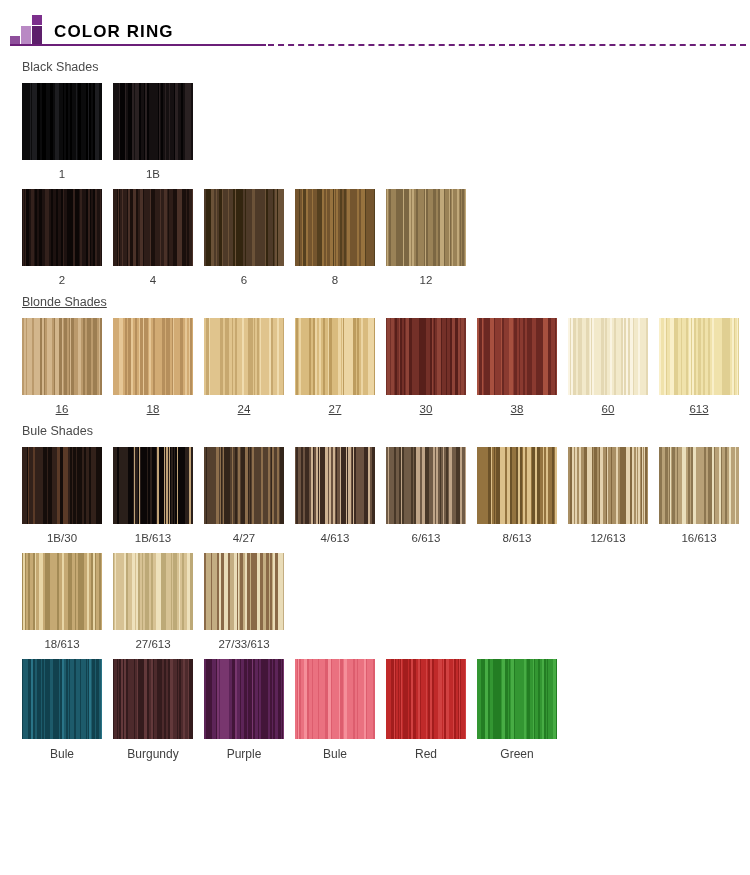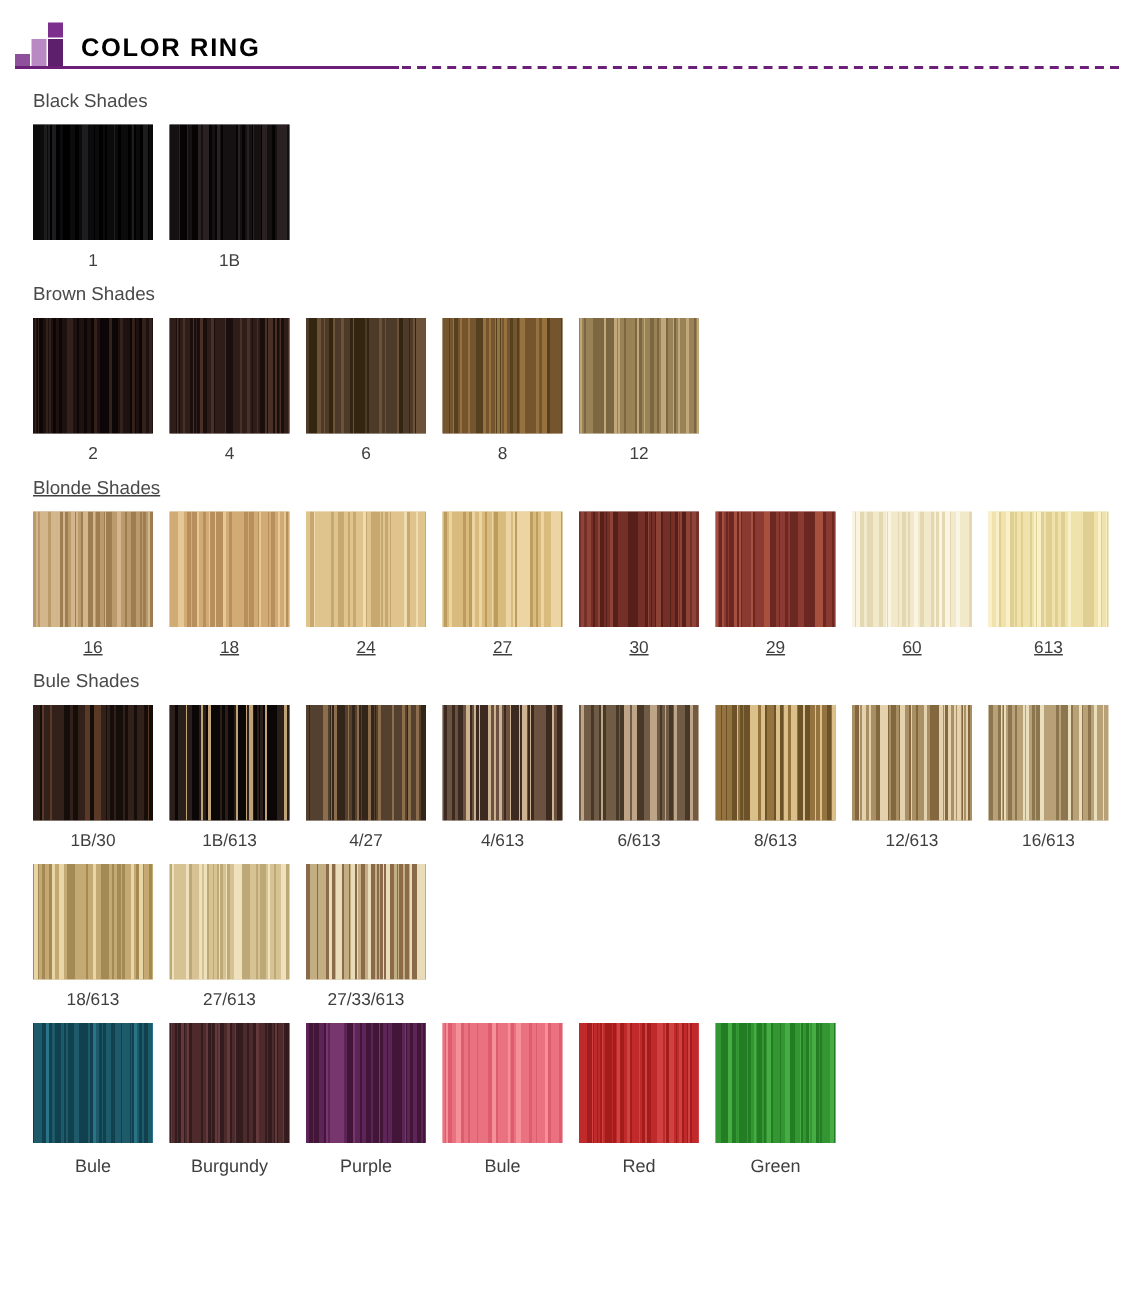--- a/index.html
+++ b/index.html
@@ -152,21 +152,20 @@
         </div>
         <div class="swatch-cell">
           <div class="swatch-chip" style="background: rgb(21, 16, 17);">
             <div class="strands" style="background-image: linear-gradient(90deg, rgb(21, 16, 17) 0%, rgb(21, 16, 17) 1.53%, rgb(21, 16, 17) 1.53%, rgb(21, 16, 17) 3.22%, rgb(21, 16, 17) 3.22%, rgb(21, 16, 17) 5.21%, rgb(21, 16, 17) 5.21%, rgb(21, 16, 17) 7.63%, rgb(42, 33, 34) 7.63%, rgb(42, 33, 34) 9.15%, rgb(5, 3, 4) 9.15%, rgb(5, 3, 4) 11.73%, rgb(5, 3, 4) 11.73%, rgb(5, 3, 4) 12.71%, rgb(5, 3, 4) 12.71%, rgb(5, 3, 4) 14.61%, rgb(42, 33, 34) 14.61%, rgb(42, 33, 34) 15.15%, rgb(42, 33, 34) 15.15%, rgb(42, 33, 34) 15.83%, rgb(21, 16, 17) 15.83%, rgb(21, 16, 17) 16.94%, rgb(21, 16, 17) 16.94%, rgb(21, 16, 17) 18.88%, rgb(5, 3, 4) 18.88%, rgb(5, 3, 4) 21.25%, rgb(5, 3, 4) 21.25%, rgb(5, 3, 4) 23.84%, rgb(42, 33, 34) 23.84%, rgb(42, 33, 34) 26.31%, rgb(21, 16, 17) 26.31%, rgb(21, 16, 17) 28.03%, rgb(42, 33, 34) 28.03%, rgb(42, 33, 34) 30.07%, rgb(42, 33, 34) 30.07%, rgb(42, 33, 34) 33.03%, rgb(5, 3, 4) 33.03%, rgb(5, 3, 4) 35.23%, rgb(21, 16, 17) 35.23%, rgb(21, 16, 17) 38.13%, rgb(5, 3, 4) 38.13%, rgb(5, 3, 4) 39.83%, rgb(42, 33, 34) 39.83%, rgb(42, 33, 34) 41.92%, rgb(21, 16, 17) 41.92%, rgb(21, 16, 17) 42.77%, rgb(5, 3, 4) 42.77%, rgb(5, 3, 4) 44.91%, rgb(21, 16, 17) 44.91%, rgb(21, 16, 17) 47.15%, rgb(21, 16, 17) 47.15%, rgb(21, 16, 17) 49.11%, rgb(21, 16, 17) 49.11%, rgb(21, 16, 17) 51.67%, rgb(21, 16, 17) 51.67%, rgb(21, 16, 17) 52.59%, rgb(21, 16, 17) 52.59%, rgb(21, 16, 17) 54.47%, rgb(21, 16, 17) 54.47%, rgb(21, 16, 17) 55.7%, rgb(5, 3, 4) 55.7%, rgb(5, 3, 4) 57.3%, rgb(42, 33, 34) 57.3%, rgb(42, 33, 34) 58.79%, rgb(21, 16, 17) 58.79%, rgb(21, 16, 17) 60.39%, rgb(5, 3, 4) 60.39%, rgb(5, 3, 4) 62.93%, rgb(21, 16, 17) 62.93%, rgb(21, 16, 17) 64.59%, rgb(42, 33, 34) 64.59%, rgb(42, 33, 34) 66.54%, rgb(21, 16, 17) 66.54%, rgb(21, 16, 17) 68.55%, rgb(5, 3, 4) 68.55%, rgb(5, 3, 4) 69.19%, rgb(21, 16, 17) 69.19%, rgb(21, 16, 17) 69.74%, rgb(42, 33, 34) 69.74%, rgb(42, 33, 34) 70.63%, rgb(21, 16, 17) 70.63%, rgb(21, 16, 17) 72.54%, rgb(21, 16, 17) 72.54%, rgb(21, 16, 17) 73.38%, rgb(21, 16, 17) 73.38%, rgb(21, 16, 17) 76.01%, rgb(5, 3, 4) 76.01%, rgb(5, 3, 4) 77.15%, rgb(42, 33, 34) 77.15%, rgb(42, 33, 34) 78.27%, rgb(42, 33, 34) 78.27%, rgb(42, 33, 34) 81.17%, rgb(21, 16, 17) 81.17%, rgb(21, 16, 17) 82.96%, rgb(21, 16, 17) 82.96%, rgb(21, 16, 17) 85.2%, rgb(5, 3, 4) 85.2%, rgb(5, 3, 4) 87.76%, rgb(21, 16, 17) 87.76%, rgb(21, 16, 17) 89.88%, rgb(42, 33, 34) 89.88%, rgb(42, 33, 34) 92.35%, rgb(42, 33, 34) 92.35%, rgb(42, 33, 34) 94.85%, rgb(42, 33, 34) 94.85%, rgb(42, 33, 34) 97.85%, rgb(21, 16, 17) 97.85%, rgb(21, 16, 17) 100%);"></div>
           </div>
           <div class="swatch-label">1B</div>
         </div>
       </div>
     </div>
     <div class="section sec-brown">
-      <div class="section-title">Brown Shades</div>
       <div class="swatch-row">
         <div class="swatch-cell">
           <div class="swatch-chip" style="background: rgb(29, 18, 16);">
             <div class="strands" style="background-image: linear-gradient(90deg, rgb(29, 18, 16) 0%, rgb(29, 18, 16) 1.61%, rgb(51, 33, 28) 1.61%, rgb(51, 33, 28) 2.21%, rgb(29, 18, 16) 2.21%, rgb(29, 18, 16) 3.57%, rgb(12, 7, 6) 3.57%, rgb(12, 7, 6) 4.29%, rgb(51, 33, 28) 4.29%, rgb(51, 33, 28) 5.25%, rgb(12, 7, 6) 5.25%, rgb(12, 7, 6) 8.31%, rgb(29, 18, 16) 8.31%, rgb(29, 18, 16) 10.15%, rgb(29, 18, 16) 10.15%, rgb(29, 18, 16) 11.15%, rgb(51, 33, 28) 11.15%, rgb(51, 33, 28) 12.41%, rgb(29, 18, 16) 12.41%, rgb(29, 18, 16) 13.02%, rgb(51, 33, 28) 13.02%, rgb(51, 33, 28) 14.63%, rgb(29, 18, 16) 14.63%, rgb(29, 18, 16) 16.67%, rgb(12, 7, 6) 16.67%, rgb(12, 7, 6) 17.19%, rgb(12, 7, 6) 17.19%, rgb(12, 7, 6) 18.21%, rgb(12, 7, 6) 18.21%, rgb(12, 7, 6) 19.28%, rgb(29, 18, 16) 19.28%, rgb(29, 18, 16) 21.71%, rgb(12, 7, 6) 21.71%, rgb(12, 7, 6) 24.44%, rgb(29, 18, 16) 24.44%, rgb(29, 18, 16) 26.24%, rgb(29, 18, 16) 26.24%, rgb(29, 18, 16) 28.24%, rgb(51, 33, 28) 28.24%, rgb(51, 33, 28) 30.63%, rgb(51, 33, 28) 30.63%, rgb(51, 33, 28) 33.14%, rgb(29, 18, 16) 33.14%, rgb(29, 18, 16) 35.84%, rgb(29, 18, 16) 35.84%, rgb(29, 18, 16) 36.71%, rgb(12, 7, 6) 36.71%, rgb(12, 7, 6) 38.18%, rgb(29, 18, 16) 38.18%, rgb(29, 18, 16) 40.98%, rgb(29, 18, 16) 40.98%, rgb(29, 18, 16) 42.61%, rgb(12, 7, 6) 42.61%, rgb(12, 7, 6) 44.74%, rgb(12, 7, 6) 44.74%, rgb(12, 7, 6) 45.31%, rgb(29, 18, 16) 45.31%, rgb(29, 18, 16) 48.26%, rgb(12, 7, 6) 48.26%, rgb(12, 7, 6) 51.03%, rgb(51, 33, 28) 51.03%, rgb(51, 33, 28) 53.1%, rgb(29, 18, 16) 53.1%, rgb(29, 18, 16) 56.19%, rgb(12, 7, 6) 56.19%, rgb(12, 7, 6) 57.84%, rgb(12, 7, 6) 57.84%, rgb(12, 7, 6) 60.8%, rgb(12, 7, 6) 60.8%, rgb(12, 7, 6) 63.72%, rgb(51, 33, 28) 63.72%, rgb(51, 33, 28) 65.96%, rgb(12, 7, 6) 65.96%, rgb(12, 7, 6) 67.48%, rgb(12, 7, 6) 67.48%, rgb(12, 7, 6) 68.19%, rgb(12, 7, 6) 68.19%, rgb(12, 7, 6) 70.99%, rgb(29, 18, 16) 70.99%, rgb(29, 18, 16) 72.21%, rgb(51, 33, 28) 72.21%, rgb(51, 33, 28) 74.71%, rgb(29, 18, 16) 74.71%, rgb(29, 18, 16) 76.33%, rgb(29, 18, 16) 76.33%, rgb(29, 18, 16) 79.23%, rgb(29, 18, 16) 79.23%, rgb(29, 18, 16) 80.62%, rgb(12, 7, 6) 80.62%, rgb(12, 7, 6) 82.76%, rgb(51, 33, 28) 82.76%, rgb(51, 33, 28) 85.01%, rgb(12, 7, 6) 85.01%, rgb(12, 7, 6) 85.85%, rgb(29, 18, 16) 85.85%, rgb(29, 18, 16) 88.48%, rgb(12, 7, 6) 88.48%, rgb(12, 7, 6) 91.22%, rgb(51, 33, 28) 91.22%, rgb(51, 33, 28) 92.92%, rgb(51, 33, 28) 92.92%, rgb(51, 33, 28) 94.28%, rgb(29, 18, 16) 94.28%, rgb(29, 18, 16) 96.91%, rgb(51, 33, 28) 96.91%, rgb(51, 33, 28) 99.16%, rgb(29, 18, 16) 99.16%, rgb(29, 18, 16) 100%);"></div>
           </div>
           <div class="swatch-label">2</div>
         </div>
         <div class="swatch-cell">
           <div class="swatch-chip" style="background: rgb(46, 29, 24);">
             <div class="strands" style="background-image: linear-gradient(90deg, rgb(46, 29, 24) 0%, rgb(46, 29, 24) 2.08%, rgb(46, 29, 24) 2.08%, rgb(46, 29, 24) 2.88%, rgb(46, 29, 24) 2.88%, rgb(46, 29, 24) 5.05%, rgb(26, 15, 12) 5.05%, rgb(26, 15, 12) 6.59%, rgb(74, 49, 40) 6.59%, rgb(74, 49, 40) 7.31%, rgb(46, 29, 24) 7.31%, rgb(46, 29, 24) 7.97%, rgb(26, 15, 12) 7.97%, rgb(26, 15, 12) 8.64%, rgb(46, 29, 24) 8.64%, rgb(46, 29, 24) 11.01%, rgb(74, 49, 40) 11.01%, rgb(74, 49, 40) 13%, rgb(46, 29, 24) 13%, rgb(46, 29, 24) 15.97%, rgb(46, 29, 24) 15.97%, rgb(46, 29, 24) 17.35%, rgb(26, 15, 12) 17.35%, rgb(26, 15, 12) 19.21%, rgb(74, 49, 40) 19.21%, rgb(74, 49, 40) 20.7%, rgb(26, 15, 12) 20.7%, rgb(26, 15, 12) 21.93%, rgb(46, 29, 24) 21.93%, rgb(46, 29, 24) 23.07%, rgb(26, 15, 12) 23.07%, rgb(26, 15, 12) 25.36%, rgb(74, 49, 40) 25.36%, rgb(74, 49, 40) 28.16%, rgb(26, 15, 12) 28.16%, rgb(26, 15, 12) 28.83%, rgb(26, 15, 12) 28.83%, rgb(26, 15, 12) 29.87%, rgb(26, 15, 12) 29.87%, rgb(26, 15, 12) 31.61%, rgb(46, 29, 24) 31.61%, rgb(46, 29, 24) 32.95%, rgb(46, 29, 24) 32.95%, rgb(46, 29, 24) 34.18%, rgb(74, 49, 40) 34.18%, rgb(74, 49, 40) 35.7%, rgb(74, 49, 40) 35.7%, rgb(74, 49, 40) 37.1%, rgb(26, 15, 12) 37.1%, rgb(26, 15, 12) 38.19%, rgb(46, 29, 24) 38.19%, rgb(46, 29, 24) 41.2%, rgb(46, 29, 24) 41.2%, rgb(46, 29, 24) 42.94%, rgb(46, 29, 24) 42.94%, rgb(46, 29, 24) 44.44%, rgb(46, 29, 24) 44.44%, rgb(46, 29, 24) 46.33%, rgb(74, 49, 40) 46.33%, rgb(74, 49, 40) 46.92%, rgb(26, 15, 12) 46.92%, rgb(26, 15, 12) 47.66%, rgb(26, 15, 12) 47.66%, rgb(26, 15, 12) 49.26%, rgb(26, 15, 12) 49.26%, rgb(26, 15, 12) 50.71%, rgb(26, 15, 12) 50.71%, rgb(26, 15, 12) 52.98%, rgb(46, 29, 24) 52.98%, rgb(46, 29, 24) 56%, rgb(46, 29, 24) 56%, rgb(46, 29, 24) 58.57%, rgb(74, 49, 40) 58.57%, rgb(74, 49, 40) 60.32%, rgb(46, 29, 24) 60.32%, rgb(46, 29, 24) 62.14%, rgb(46, 29, 24) 62.14%, rgb(46, 29, 24) 64.37%, rgb(74, 49, 40) 64.37%, rgb(74, 49, 40) 67.01%, rgb(46, 29, 24) 67.01%, rgb(46, 29, 24) 68.47%, rgb(26, 15, 12) 68.47%, rgb(26, 15, 12) 69.75%, rgb(46, 29, 24) 69.75%, rgb(46, 29, 24) 70.39%, rgb(46, 29, 24) 70.39%, rgb(46, 29, 24) 73.19%, rgb(74, 49, 40) 73.19%, rgb(74, 49, 40) 73.79%, rgb(46, 29, 24) 73.79%, rgb(46, 29, 24) 75.56%, rgb(26, 15, 12) 75.56%, rgb(26, 15, 12) 77.09%, rgb(26, 15, 12) 77.09%, rgb(26, 15, 12) 78.14%, rgb(26, 15, 12) 78.14%, rgb(26, 15, 12) 79.88%, rgb(74, 49, 40) 79.88%, rgb(74, 49, 40) 80.97%, rgb(26, 15, 12) 80.97%, rgb(26, 15, 12) 81.87%, rgb(74, 49, 40) 81.87%, rgb(74, 49, 40) 83.25%, rgb(74, 49, 40) 83.25%, rgb(74, 49, 40) 85.62%, rgb(74, 49, 40) 85.62%, rgb(74, 49, 40) 86.64%, rgb(26, 15, 12) 86.64%, rgb(26, 15, 12) 88.22%, rgb(74, 49, 40) 88.22%, rgb(74, 49, 40) 89.24%, rgb(26, 15, 12) 89.24%, rgb(26, 15, 12) 91.5%, rgb(46, 29, 24) 91.5%, rgb(46, 29, 24) 92.1%, rgb(74, 49, 40) 92.1%, rgb(74, 49, 40) 92.62%, rgb(26, 15, 12) 92.62%, rgb(26, 15, 12) 95.52%, rgb(46, 29, 24) 95.52%, rgb(46, 29, 24) 97.43%, rgb(46, 29, 24) 97.43%, rgb(46, 29, 24) 99.15%, rgb(74, 49, 40) 99.15%, rgb(74, 49, 40) 100%);"></div>
@@ -223,21 +222,21 @@
         <div class="swatch-cell">
           <div class="swatch-chip" style="background: rgb(116, 48, 40);">
             <div class="strands" style="background-image: linear-gradient(90deg, rgb(116, 48, 40) 0%, rgb(116, 48, 40) 1.43%, rgb(142, 67, 55) 1.43%, rgb(142, 67, 55) 4.51%, rgb(116, 48, 40) 4.51%, rgb(116, 48, 40) 6.76%, rgb(142, 67, 55) 6.76%, rgb(142, 67, 55) 9.82%, rgb(116, 48, 40) 9.82%, rgb(116, 48, 40) 11.65%, rgb(87, 31, 26) 11.65%, rgb(87, 31, 26) 13.59%, rgb(116, 48, 40) 13.59%, rgb(116, 48, 40) 15.66%, rgb(142, 67, 55) 15.66%, rgb(142, 67, 55) 17.36%, rgb(87, 31, 26) 17.36%, rgb(87, 31, 26) 20.42%, rgb(116, 48, 40) 20.42%, rgb(116, 48, 40) 22.35%, rgb(87, 31, 26) 22.35%, rgb(87, 31, 26) 23.32%, rgb(116, 48, 40) 23.32%, rgb(116, 48, 40) 24.58%, rgb(116, 48, 40) 24.58%, rgb(116, 48, 40) 25.48%, rgb(142, 67, 55) 25.48%, rgb(142, 67, 55) 25.98%, rgb(142, 67, 55) 25.98%, rgb(142, 67, 55) 28.6%, rgb(87, 31, 26) 28.6%, rgb(87, 31, 26) 31.04%, rgb(87, 31, 26) 31.04%, rgb(87, 31, 26) 32.21%, rgb(116, 48, 40) 32.21%, rgb(116, 48, 40) 35%, rgb(116, 48, 40) 35%, rgb(116, 48, 40) 37.22%, rgb(116, 48, 40) 37.22%, rgb(116, 48, 40) 38.46%, rgb(116, 48, 40) 38.46%, rgb(116, 48, 40) 41.11%, rgb(87, 31, 26) 41.11%, rgb(87, 31, 26) 42.23%, rgb(87, 31, 26) 42.23%, rgb(87, 31, 26) 43.8%, rgb(87, 31, 26) 43.8%, rgb(87, 31, 26) 46.87%, rgb(87, 31, 26) 46.87%, rgb(87, 31, 26) 49.45%, rgb(116, 48, 40) 49.45%, rgb(116, 48, 40) 52.48%, rgb(116, 48, 40) 52.48%, rgb(116, 48, 40) 54.79%, rgb(87, 31, 26) 54.79%, rgb(87, 31, 26) 57.09%, rgb(142, 67, 55) 57.09%, rgb(142, 67, 55) 58.37%, rgb(116, 48, 40) 58.37%, rgb(116, 48, 40) 59.61%, rgb(87, 31, 26) 59.61%, rgb(87, 31, 26) 60.73%, rgb(116, 48, 40) 60.73%, rgb(116, 48, 40) 63.14%, rgb(87, 31, 26) 63.14%, rgb(87, 31, 26) 63.85%, rgb(142, 67, 55) 63.85%, rgb(142, 67, 55) 66.37%, rgb(142, 67, 55) 66.37%, rgb(142, 67, 55) 68.43%, rgb(87, 31, 26) 68.43%, rgb(87, 31, 26) 70.05%, rgb(116, 48, 40) 70.05%, rgb(116, 48, 40) 72.2%, rgb(116, 48, 40) 72.2%, rgb(116, 48, 40) 73.32%, rgb(116, 48, 40) 73.32%, rgb(116, 48, 40) 75.52%, rgb(87, 31, 26) 75.52%, rgb(87, 31, 26) 76.42%, rgb(116, 48, 40) 76.42%, rgb(116, 48, 40) 79.46%, rgb(116, 48, 40) 79.46%, rgb(116, 48, 40) 80.2%, rgb(87, 31, 26) 80.2%, rgb(87, 31, 26) 82.43%, rgb(142, 67, 55) 82.43%, rgb(142, 67, 55) 83.31%, rgb(116, 48, 40) 83.31%, rgb(116, 48, 40) 84.01%, rgb(142, 67, 55) 84.01%, rgb(142, 67, 55) 85.81%, rgb(87, 31, 26) 85.81%, rgb(87, 31, 26) 86.54%, rgb(87, 31, 26) 86.54%, rgb(87, 31, 26) 89.49%, rgb(142, 67, 55) 89.49%, rgb(142, 67, 55) 92.56%, rgb(116, 48, 40) 92.56%, rgb(116, 48, 40) 93.41%, rgb(116, 48, 40) 93.41%, rgb(116, 48, 40) 93.96%, rgb(142, 67, 55) 93.96%, rgb(142, 67, 55) 95.68%, rgb(142, 67, 55) 95.68%, rgb(142, 67, 55) 97.78%, rgb(116, 48, 40) 97.78%, rgb(116, 48, 40) 99.95%, rgb(116, 48, 40) 99.95%, rgb(116, 48, 40) 100%);"></div>
           </div>
           <div class="swatch-label">30</div>
         </div>
         <div class="swatch-cell">
           <div class="swatch-chip" style="background: rgb(138, 58, 48);">
             <div class="strands" style="background-image: linear-gradient(90deg, rgb(167, 80, 63) 0%, rgb(167, 80, 63) 1.89%, rgb(138, 58, 48) 1.89%, rgb(138, 58, 48) 2.58%, rgb(107, 40, 34) 2.58%, rgb(107, 40, 34) 5.64%, rgb(167, 80, 63) 5.64%, rgb(167, 80, 63) 6.91%, rgb(138, 58, 48) 6.91%, rgb(138, 58, 48) 8.51%, rgb(107, 40, 34) 8.51%, rgb(107, 40, 34) 10.65%, rgb(138, 58, 48) 10.65%, rgb(138, 58, 48) 11.56%, rgb(107, 40, 34) 11.56%, rgb(107, 40, 34) 14.62%, rgb(107, 40, 34) 14.62%, rgb(107, 40, 34) 15.81%, rgb(167, 80, 63) 15.81%, rgb(167, 80, 63) 17.5%, rgb(167, 80, 63) 17.5%, rgb(167, 80, 63) 18.24%, rgb(107, 40, 34) 18.24%, rgb(107, 40, 34) 19.32%, rgb(167, 80, 63) 19.32%, rgb(167, 80, 63) 21.19%, rgb(107, 40, 34) 21.19%, rgb(107, 40, 34) 21.9%, rgb(138, 58, 48) 21.9%, rgb(138, 58, 48) 24.58%, rgb(138, 58, 48) 24.58%, rgb(138, 58, 48) 26.88%, rgb(138, 58, 48) 26.88%, rgb(138, 58, 48) 28.13%, rgb(138, 58, 48) 28.13%, rgb(138, 58, 48) 29.79%, rgb(167, 80, 63) 29.79%, rgb(167, 80, 63) 31.06%, rgb(107, 40, 34) 31.06%, rgb(107, 40, 34) 31.65%, rgb(107, 40, 34) 31.65%, rgb(107, 40, 34) 33.13%, rgb(138, 58, 48) 33.13%, rgb(138, 58, 48) 35.36%, rgb(138, 58, 48) 35.36%, rgb(138, 58, 48) 37.59%, rgb(138, 58, 48) 37.59%, rgb(138, 58, 48) 40.59%, rgb(167, 80, 63) 40.59%, rgb(167, 80, 63) 41.46%, rgb(167, 80, 63) 41.46%, rgb(167, 80, 63) 43.27%, rgb(167, 80, 63) 43.27%, rgb(167, 80, 63) 45.19%, rgb(138, 58, 48) 45.19%, rgb(138, 58, 48) 45.82%, rgb(107, 40, 34) 45.82%, rgb(107, 40, 34) 48.64%, rgb(107, 40, 34) 48.64%, rgb(107, 40, 34) 50.3%, rgb(138, 58, 48) 50.3%, rgb(138, 58, 48) 52.69%, rgb(107, 40, 34) 52.69%, rgb(107, 40, 34) 53.61%, rgb(107, 40, 34) 53.61%, rgb(107, 40, 34) 54.12%, rgb(138, 58, 48) 54.12%, rgb(138, 58, 48) 55.95%, rgb(138, 58, 48) 55.95%, rgb(138, 58, 48) 58.11%, rgb(107, 40, 34) 58.11%, rgb(107, 40, 34) 60.06%, rgb(138, 58, 48) 60.06%, rgb(138, 58, 48) 62.44%, rgb(107, 40, 34) 62.44%, rgb(107, 40, 34) 64.67%, rgb(107, 40, 34) 64.67%, rgb(107, 40, 34) 66.29%, rgb(107, 40, 34) 66.29%, rgb(107, 40, 34) 68.63%, rgb(138, 58, 48) 68.63%, rgb(138, 58, 48) 70.62%, rgb(138, 58, 48) 70.62%, rgb(138, 58, 48) 73.63%, rgb(107, 40, 34) 73.63%, rgb(107, 40, 34) 76.18%, rgb(107, 40, 34) 76.18%, rgb(107, 40, 34) 78.48%, rgb(107, 40, 34) 78.48%, rgb(107, 40, 34) 80.25%, rgb(107, 40, 34) 80.25%, rgb(107, 40, 34) 81.56%, rgb(107, 40, 34) 81.56%, rgb(107, 40, 34) 82.98%, rgb(167, 80, 63) 82.98%, rgb(167, 80, 63) 84.36%, rgb(167, 80, 63) 84.36%, rgb(167, 80, 63) 86.42%, rgb(167, 80, 63) 86.42%, rgb(167, 80, 63) 89.26%, rgb(107, 40, 34) 89.26%, rgb(107, 40, 34) 91.95%, rgb(138, 58, 48) 91.95%, rgb(138, 58, 48) 95.03%, rgb(138, 58, 48) 95.03%, rgb(138, 58, 48) 97.24%, rgb(107, 40, 34) 97.24%, rgb(107, 40, 34) 98.61%, rgb(138, 58, 48) 98.61%, rgb(138, 58, 48) 100%);"></div>
           </div>
-          <div class="swatch-label">29</div>
+          <div class="swatch-label">38</div>
         </div>
         <div class="swatch-cell">
           <div class="swatch-chip" style="background: rgb(242, 233, 202);">
             <div class="strands" style="background-image: linear-gradient(90deg, rgb(250, 244, 226) 0%, rgb(250, 244, 226) 2.36%, rgb(228, 216, 179) 2.36%, rgb(228, 216, 179) 3.24%, rgb(250, 244, 226) 3.24%, rgb(250, 244, 226) 4.53%, rgb(250, 244, 226) 4.53%, rgb(250, 244, 226) 6.61%, rgb(228, 216, 179) 6.61%, rgb(228, 216, 179) 7.97%, rgb(228, 216, 179) 7.97%, rgb(228, 216, 179) 10.3%, rgb(242, 233, 202) 10.3%, rgb(242, 233, 202) 12.66%, rgb(228, 216, 179) 12.66%, rgb(228, 216, 179) 14.48%, rgb(228, 216, 179) 14.48%, rgb(228, 216, 179) 16.4%, rgb(228, 216, 179) 16.4%, rgb(228, 216, 179) 17.84%, rgb(242, 233, 202) 17.84%, rgb(242, 233, 202) 18.36%, rgb(242, 233, 202) 18.36%, rgb(242, 233, 202) 19.27%, rgb(242, 233, 202) 19.27%, rgb(242, 233, 202) 22.09%, rgb(228, 216, 179) 22.09%, rgb(228, 216, 179) 23.02%, rgb(228, 216, 179) 23.02%, rgb(228, 216, 179) 25.77%, rgb(242, 233, 202) 25.77%, rgb(242, 233, 202) 27.93%, rgb(250, 244, 226) 27.93%, rgb(250, 244, 226) 29.25%, rgb(228, 216, 179) 29.25%, rgb(228, 216, 179) 29.78%, rgb(250, 244, 226) 29.78%, rgb(250, 244, 226) 32.69%, rgb(242, 233, 202) 32.69%, rgb(242, 233, 202) 35.23%, rgb(242, 233, 202) 35.23%, rgb(242, 233, 202) 38.14%, rgb(228, 216, 179) 38.14%, rgb(228, 216, 179) 38.9%, rgb(242, 233, 202) 38.9%, rgb(242, 233, 202) 41.78%, rgb(228, 216, 179) 41.78%, rgb(228, 216, 179) 44.72%, rgb(242, 233, 202) 44.72%, rgb(242, 233, 202) 46.47%, rgb(228, 216, 179) 46.47%, rgb(228, 216, 179) 47.07%, rgb(228, 216, 179) 47.07%, rgb(228, 216, 179) 48.58%, rgb(242, 233, 202) 48.58%, rgb(242, 233, 202) 50.15%, rgb(242, 233, 202) 50.15%, rgb(242, 233, 202) 51.9%, rgb(250, 244, 226) 51.9%, rgb(250, 244, 226) 53.99%, rgb(250, 244, 226) 53.99%, rgb(250, 244, 226) 55.06%, rgb(242, 233, 202) 55.06%, rgb(242, 233, 202) 57.08%, rgb(228, 216, 179) 57.08%, rgb(228, 216, 179) 60%, rgb(242, 233, 202) 60%, rgb(242, 233, 202) 61.13%, rgb(242, 233, 202) 61.13%, rgb(242, 233, 202) 63.38%, rgb(242, 233, 202) 63.38%, rgb(242, 233, 202) 65.67%, rgb(228, 216, 179) 65.67%, rgb(228, 216, 179) 68.28%, rgb(242, 233, 202) 68.28%, rgb(242, 233, 202) 69.01%, rgb(250, 244, 226) 69.01%, rgb(250, 244, 226) 70.07%, rgb(228, 216, 179) 70.07%, rgb(228, 216, 179) 71.24%, rgb(228, 216, 179) 71.24%, rgb(228, 216, 179) 72.17%, rgb(250, 244, 226) 72.17%, rgb(250, 244, 226) 74.85%, rgb(228, 216, 179) 74.85%, rgb(228, 216, 179) 77.74%, rgb(250, 244, 226) 77.74%, rgb(250, 244, 226) 78.84%, rgb(250, 244, 226) 78.84%, rgb(250, 244, 226) 81.68%, rgb(228, 216, 179) 81.68%, rgb(228, 216, 179) 82.51%, rgb(242, 233, 202) 82.51%, rgb(242, 233, 202) 84.62%, rgb(242, 233, 202) 84.62%, rgb(242, 233, 202) 87.03%, rgb(250, 244, 226) 87.03%, rgb(250, 244, 226) 88.08%, rgb(250, 244, 226) 88.08%, rgb(250, 244, 226) 90.31%, rgb(242, 233, 202) 90.31%, rgb(242, 233, 202) 92.54%, rgb(242, 233, 202) 92.54%, rgb(242, 233, 202) 94.37%, rgb(242, 233, 202) 94.37%, rgb(242, 233, 202) 96.7%, rgb(242, 233, 202) 96.7%, rgb(242, 233, 202) 97.28%, rgb(228, 216, 179) 97.28%, rgb(228, 216, 179) 98.71%, rgb(228, 216, 179) 98.71%, rgb(228, 216, 179) 99.38%, rgb(228, 216, 179) 99.38%, rgb(228, 216, 179) 100%);"></div>
           </div>
           <div class="swatch-label">60</div>
         </div>
         <div class="swatch-cell">
           <div class="swatch-chip" style="background: rgb(240, 226, 171);">
             <div class="strands" style="background-image: linear-gradient(90deg, rgb(249, 239, 201) 0%, rgb(249, 239, 201) 2.83%, rgb(240, 226, 171) 2.83%, rgb(240, 226, 171) 3.9%, rgb(240, 226, 171) 3.9%, rgb(240, 226, 171) 6.01%, rgb(249, 239, 201) 6.01%, rgb(249, 239, 201) 8.9%, rgb(224, 207, 146) 8.9%, rgb(224, 207, 146) 10.02%, rgb(240, 226, 171) 10.02%, rgb(240, 226, 171) 12.56%, rgb(240, 226, 171) 12.56%, rgb(240, 226, 171) 13.75%, rgb(240, 226, 171) 13.75%, rgb(240, 226, 171) 14.33%, rgb(249, 239, 201) 14.33%, rgb(249, 239, 201) 16.99%, rgb(249, 239, 201) 16.99%, rgb(249, 239, 201) 18.19%, rgb(224, 207, 146) 18.19%, rgb(224, 207, 146) 21.08%, rgb(240, 226, 171) 21.08%, rgb(240, 226, 171) 21.81%, rgb(224, 207, 146) 21.81%, rgb(224, 207, 146) 23%, rgb(224, 207, 146) 23%, rgb(224, 207, 146) 24.14%, rgb(240, 226, 171) 24.14%, rgb(240, 226, 171) 26.96%, rgb(224, 207, 146) 26.96%, rgb(224, 207, 146) 28.98%, rgb(240, 226, 171) 28.98%, rgb(240, 226, 171) 30.37%, rgb(240, 226, 171) 30.37%, rgb(240, 226, 171) 32.36%, rgb(240, 226, 171) 32.36%, rgb(240, 226, 171) 34.33%, rgb(224, 207, 146) 34.33%, rgb(224, 207, 146) 36.22%, rgb(240, 226, 171) 36.22%, rgb(240, 226, 171) 37.95%, rgb(249, 239, 201) 37.95%, rgb(249, 239, 201) 39.83%, rgb(224, 207, 146) 39.83%, rgb(224, 207, 146) 40.77%, rgb(249, 239, 201) 40.77%, rgb(249, 239, 201) 43.65%, rgb(224, 207, 146) 43.65%, rgb(224, 207, 146) 46.28%, rgb(240, 226, 171) 46.28%, rgb(240, 226, 171) 48.26%, rgb(224, 207, 146) 48.26%, rgb(224, 207, 146) 49.38%, rgb(224, 207, 146) 49.38%, rgb(224, 207, 146) 51.88%, rgb(224, 207, 146) 51.88%, rgb(224, 207, 146) 52.57%, rgb(240, 226, 171) 52.57%, rgb(240, 226, 171) 55.08%, rgb(224, 207, 146) 55.08%, rgb(224, 207, 146) 57.43%, rgb(224, 207, 146) 57.43%, rgb(224, 207, 146) 57.94%, rgb(240, 226, 171) 57.94%, rgb(240, 226, 171) 60.67%, rgb(224, 207, 146) 60.67%, rgb(224, 207, 146) 63.7%, rgb(240, 226, 171) 63.7%, rgb(240, 226, 171) 66.06%, rgb(249, 239, 201) 66.06%, rgb(249, 239, 201) 68.68%, rgb(240, 226, 171) 68.68%, rgb(240, 226, 171) 71.51%, rgb(240, 226, 171) 71.51%, rgb(240, 226, 171) 73.36%, rgb(240, 226, 171) 73.36%, rgb(240, 226, 171) 76.44%, rgb(240, 226, 171) 76.44%, rgb(240, 226, 171) 79.05%, rgb(224, 207, 146) 79.05%, rgb(224, 207, 146) 81.53%, rgb(224, 207, 146) 81.53%, rgb(224, 207, 146) 83.88%, rgb(224, 207, 146) 83.88%, rgb(224, 207, 146) 84.5%, rgb(224, 207, 146) 84.5%, rgb(224, 207, 146) 87.01%, rgb(224, 207, 146) 87.01%, rgb(224, 207, 146) 88.32%, rgb(240, 226, 171) 88.32%, rgb(240, 226, 171) 91.26%, rgb(249, 239, 201) 91.26%, rgb(249, 239, 201) 94.06%, rgb(224, 207, 146) 94.06%, rgb(224, 207, 146) 94.89%, rgb(240, 226, 171) 94.89%, rgb(240, 226, 171) 97.53%, rgb(249, 239, 201) 97.53%, rgb(249, 239, 201) 99.16%, rgb(224, 207, 146) 99.16%, rgb(224, 207, 146) 100%);"></div>

